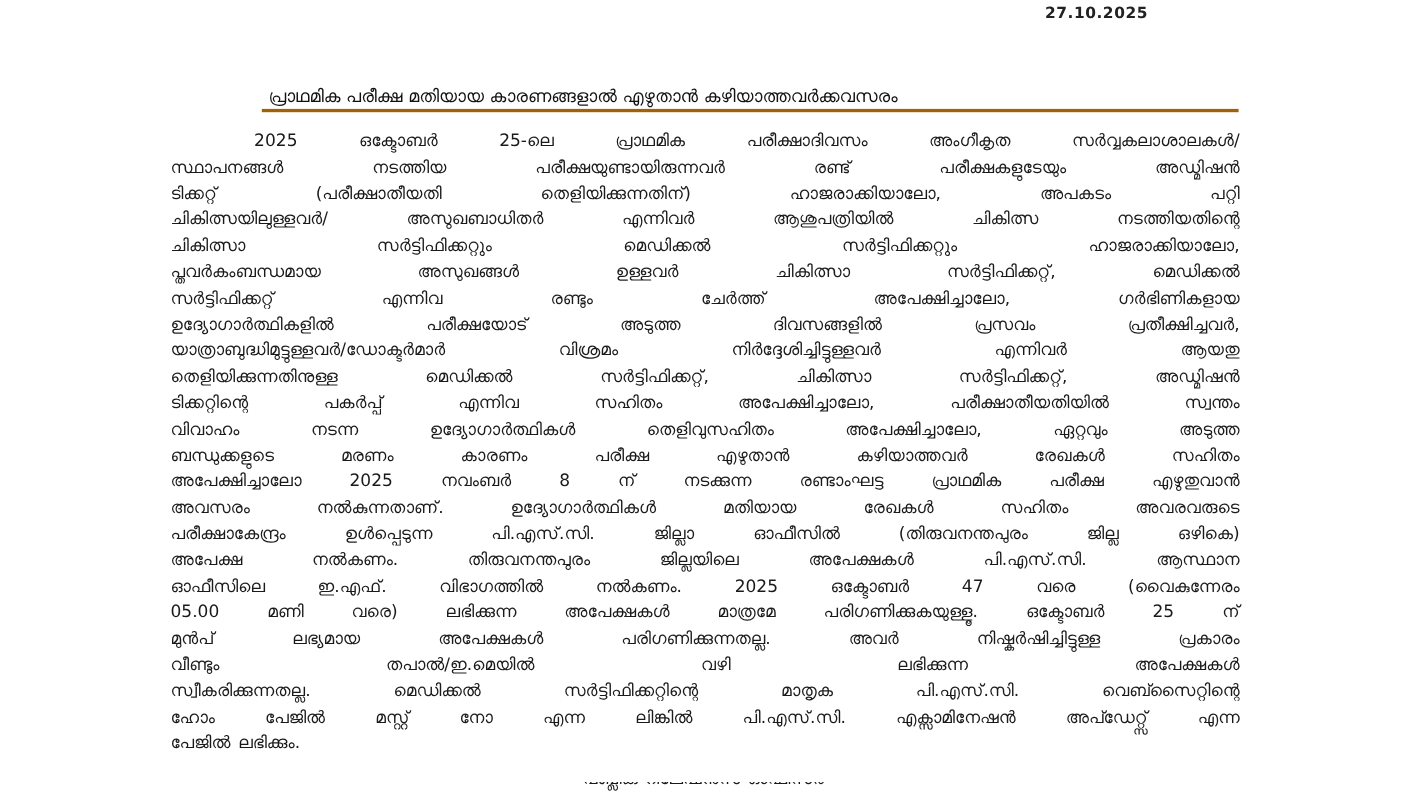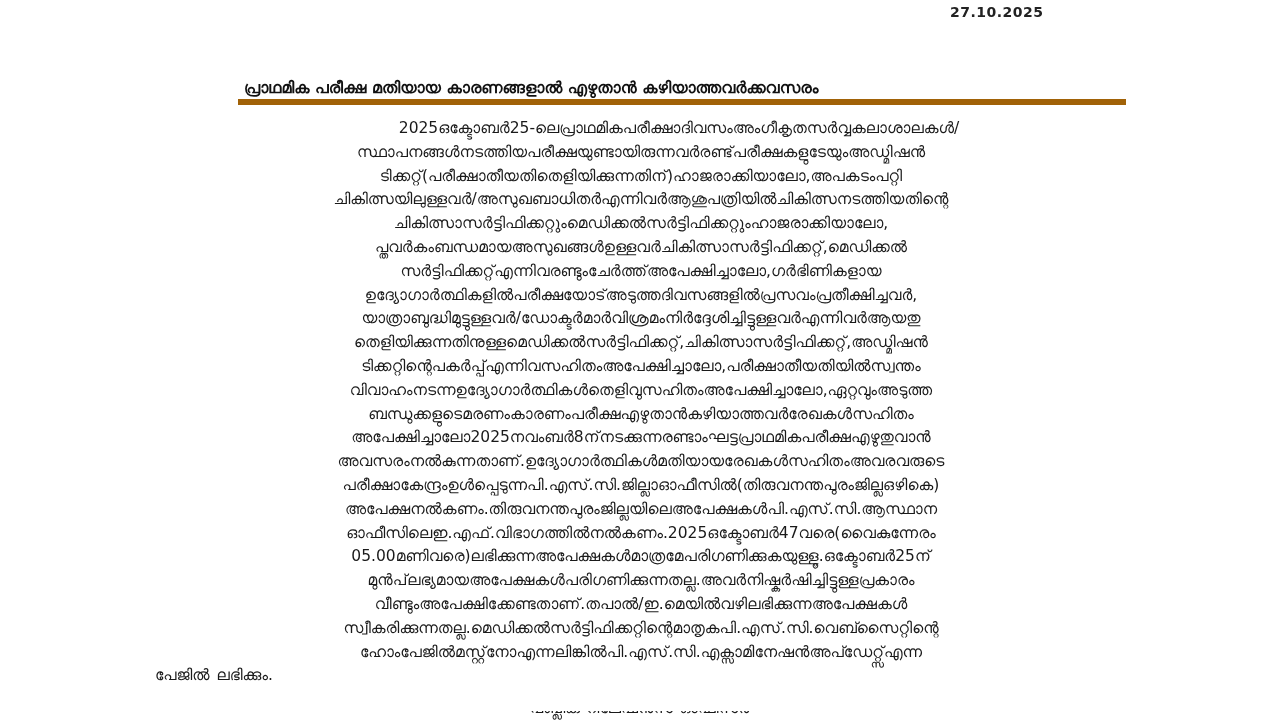--- a/index.html
+++ b/index.html
@@ -38,36 +38,36 @@
     text-underline-offset: 4px;
     color: #111;
     white-space: nowrap;
   }
   .subtitle {
     position: absolute;
     top: 78px;
     left: 238px;
     width: 882px;
     font-size: 16px;
-    font-weight: bold;
+    font-weight: normal;
     color: #111;
     white-space: nowrap;
-    border-bottom: 6px solid #a16207;
+    border-bottom: 3px solid #a16207;
     padding-bottom: 2px;
     padding-left: 6px;
   }
   .body {
     position: absolute;
     top: 117px;
     left: 155px;
     width: 972px;
   }
   .line {
     display: flex;
-    justify-content: center;
+    justify-content: space-between;
     height: 23.8px;
     line-height: 23.8px;
     font-size: 15.5px;
     color: #1a1a1a;
     white-space: nowrap;
   }
   .line.last {
     justify-content: flex-start;
   }
   .line.last .w { margin-right: 7px; }
@@ -269,21 +269,20 @@
         <span class="w">മുൻപ്</span>
         <span class="w">ലഭ്യമായ</span>
         <span class="w">അപേക്ഷകൾ</span>
         <span class="w">പരിഗണിക്കുന്നതല്ല.</span>
         <span class="w">അവർ</span>
         <span class="w">നിഷ്കർഷിച്ചിട്ടുള്ള</span>
         <span class="w">പ്രകാരം</span>
       </div>
       <div class="line">
         <span class="w">വീണ്ടും</span>
-        <span class="w">അപേക്ഷിക്കേണ്ടതാണ്.</span>
         <span class="w">തപാൽ/ഇ.മെയിൽ</span>
         <span class="w">വഴി</span>
         <span class="w">ലഭിക്കുന്ന</span>
         <span class="w">അപേക്ഷകൾ</span>
       </div>
       <div class="line">
         <span class="w">സ്വീകരിക്കുന്നതല്ല.</span>
         <span class="w">മെഡിക്കൽ</span>
         <span class="w">സർട്ടിഫിക്കറ്റിന്റെ</span>
         <span class="w">മാതൃക</span>

